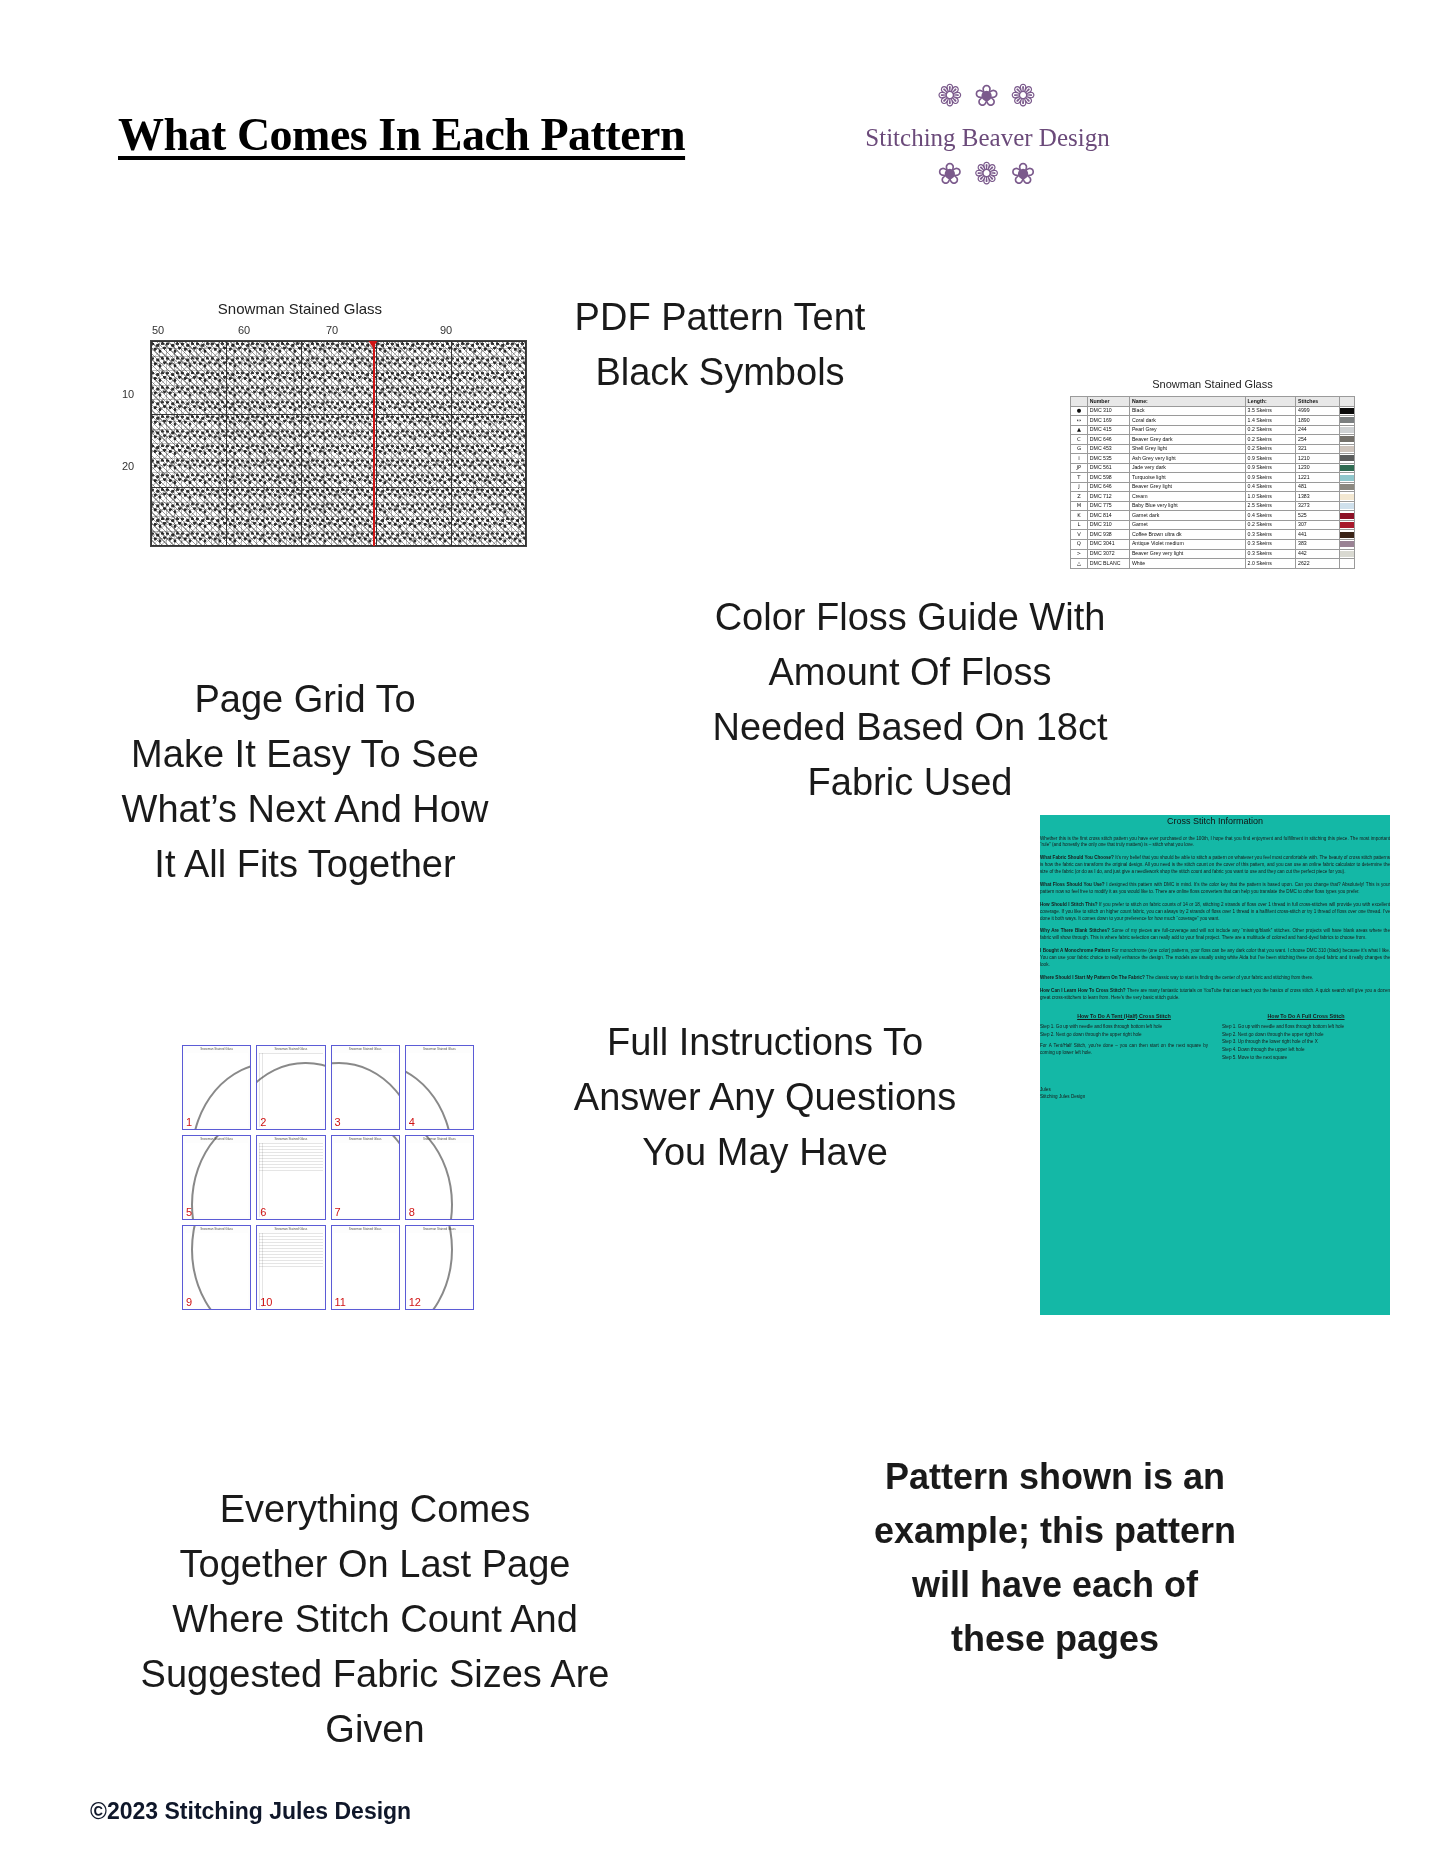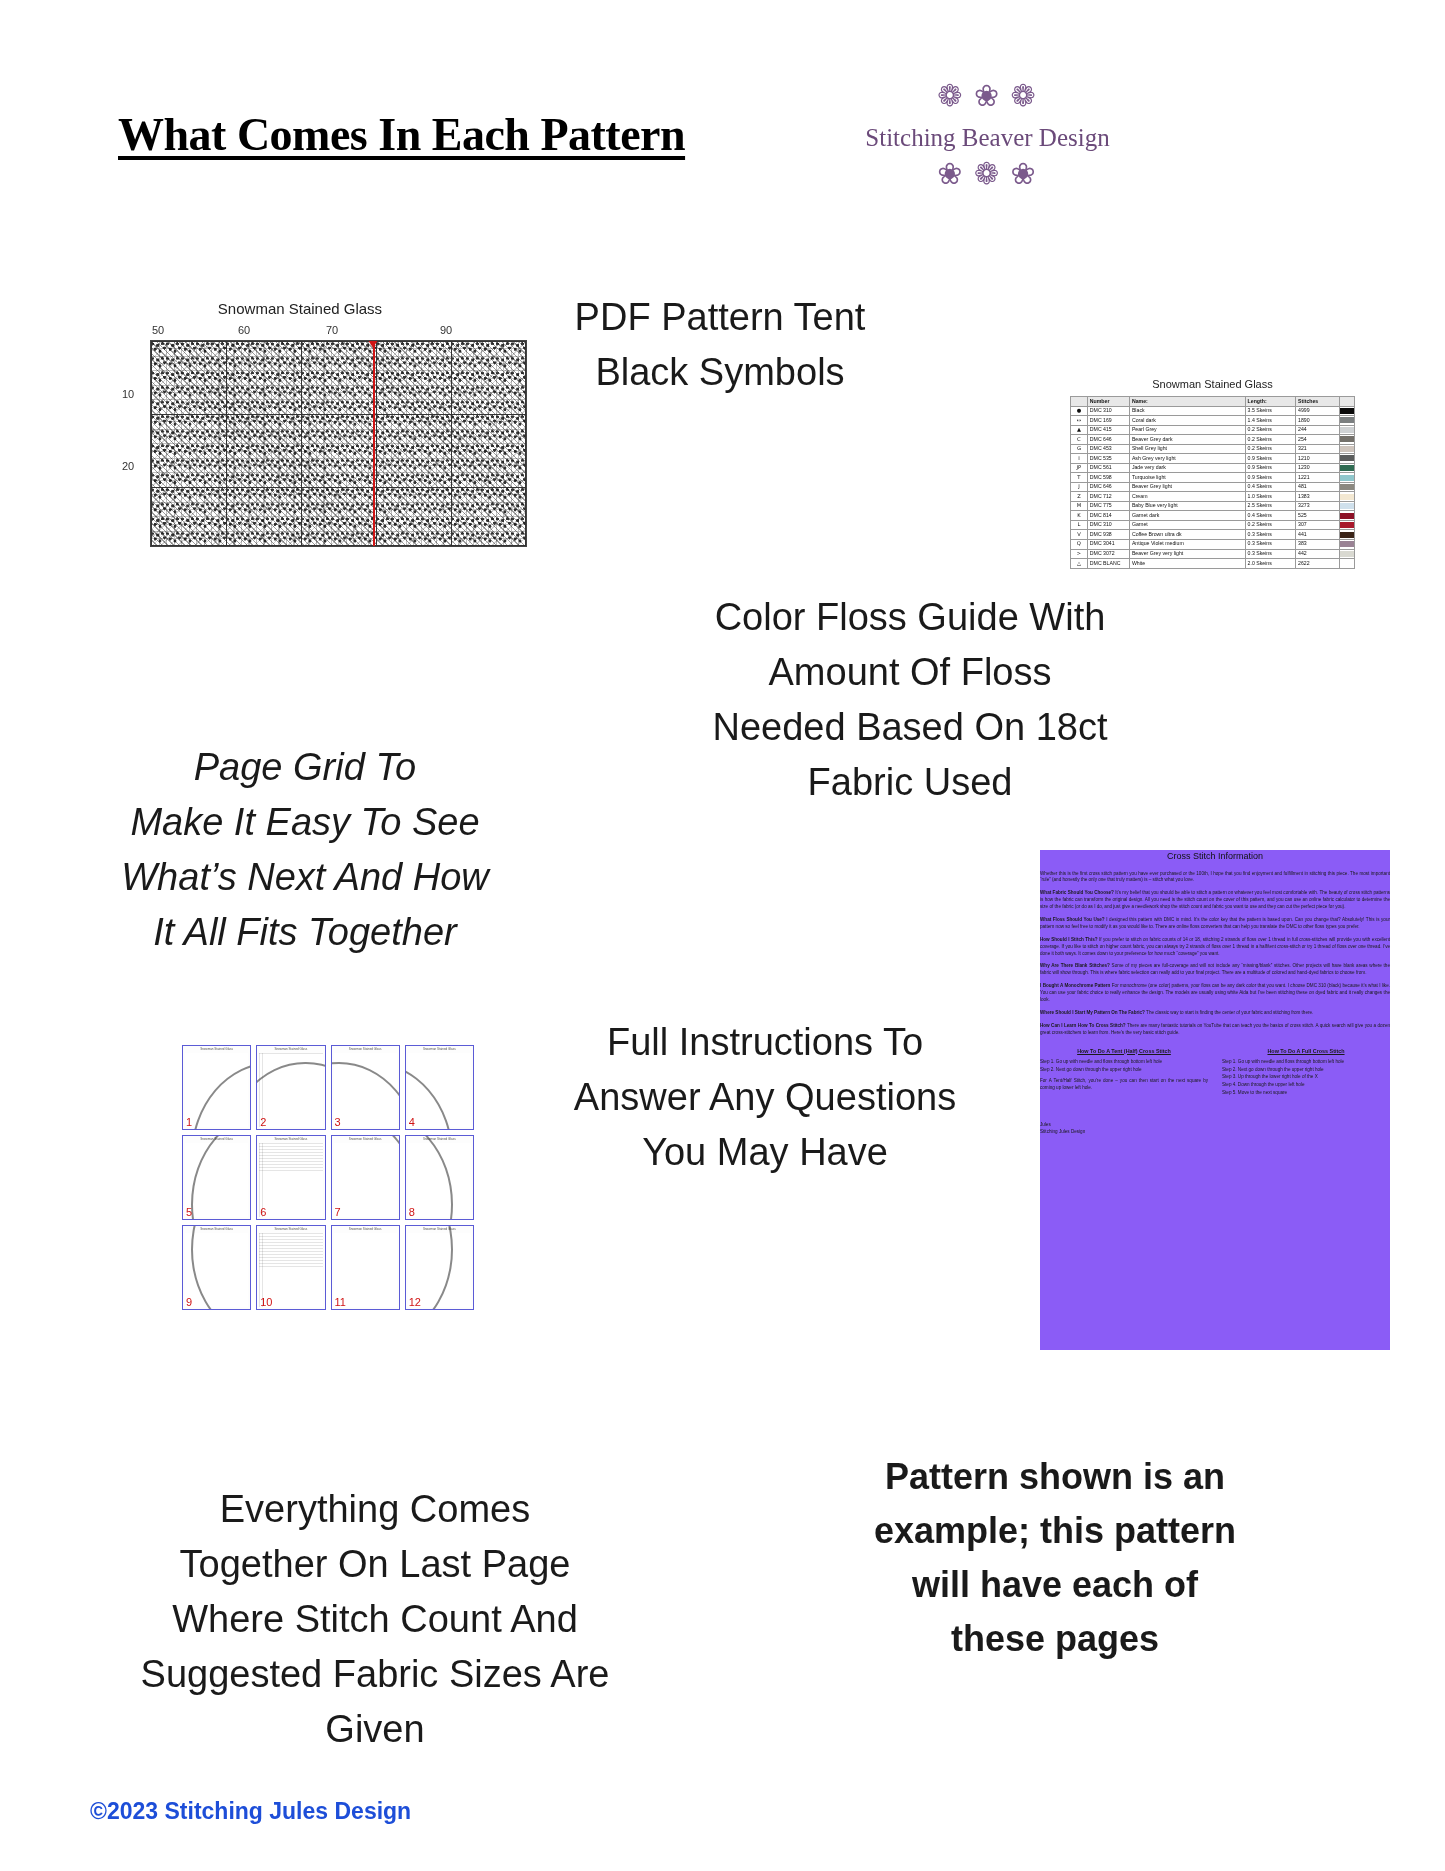--- a/index.html
+++ b/index.html
@@ -272,24 +272,24 @@
     bottom: 1px;
     font-size: 11px;
     color: #d01414;
     font-family: "Liberation Sans", sans-serif;
   }
 
   
   .instr {
     position: absolute;
     left: 1040px;
-    top: 850px;
+    top: 815px;
     width: 350px;
     height: 500px;
-    background: #8b5cf6;
+    background: #14b8a6;
     font-size: 4.6px;
     line-height: 1.5;
     color: #1a1a1a;
     text-align: justify;
   }
   .instr .ins-title {
     text-align: center;
     font-size: 9px;
     margin-bottom: 7px;
     color: #111;
@@ -312,21 +312,21 @@
   .instr .step { margin: 0 0 1px 0; }
   .instr .sig { margin-top: 24px; font-size: 4.6px; }
 
   
   .footer {
     position: absolute;
     left: 90px;
     top: 1798px;
     font-size: 23px;
     font-weight: bold;
-    color: #1d4ed8;
+    color: #0f172a;
   }
 </style>
 </head>
 <body>
 
 <div class="page-title">What Comes In Each Pattern</div>
 
 <div class="logo">
   <div class="logo-flourish top">❁ ❀ ❁</div>
   <div class="logo-name">Stitching Beaver Design</div>
@@ -560,21 +560,21 @@
         </tr>
       </tbody>
   </table>
 </div>
 
 <div class="caption" style="left:640px; top:590px; width:540px; white-space:pre-line;">Color Floss Guide With
 Amount Of Floss
 Needed Based On 18ct
 Fabric Used</div>
 
-<div class="caption" style="left:45px; top:740px; width:520px; white-space:pre-line;font-style:italic;">Page Grid To
+<div class="caption" style="left:45px; top:672px; width:520px; white-space:pre-line;">Page Grid To
 Make It Easy To See
 What’s Next And How
 It All Fits Together</div>
 
 <div class="pagegrid" id="pagegrid">
     <div class="thumb">
       <div class="th-title">Snowman Stained Glass</div>
       <div class="th-art">
         <div class="th-arc" style="left:10%;top:12%;width:250%;height:250%"></div>
       </div>

